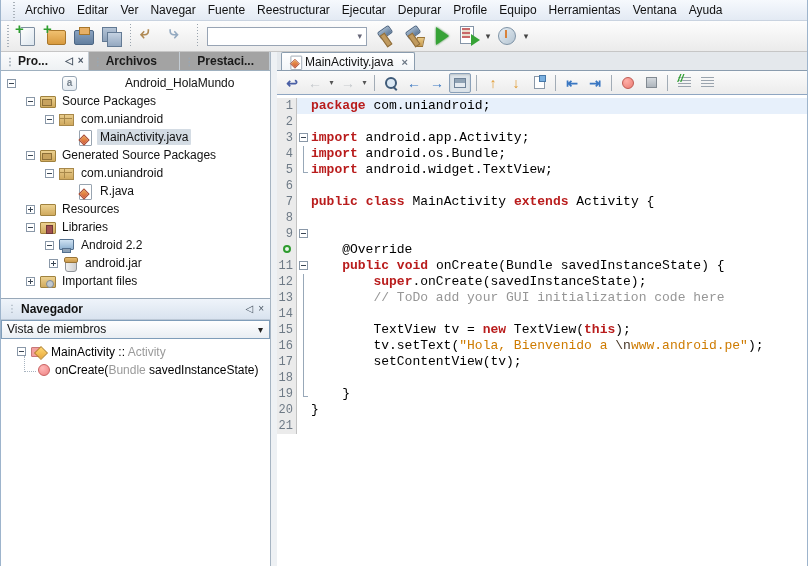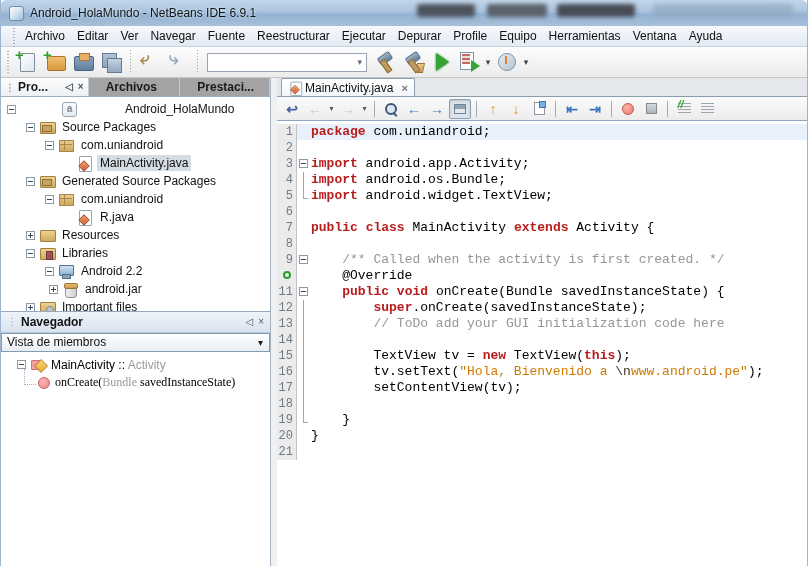--- a/index.html
+++ b/index.html
@@ -220,28 +220,20 @@
   .seg-cm { color:#969696; }
   .seg-st { color:#ce7b00; }
   .seg-es { color:#443322; }
   .seg-bd { font-weight:normal; }
 </style>
 </head>
 <body>
 
 <div class="window">
 
-  <div class="titlebar">
-    <span class="cube"></span>
-    <span class="title-text">Android_HolaMundo - NetBeans IDE 6.9.1</span>
-    <div class="blob b1"></div>
-    <div class="blob b2"></div>
-    <div class="blob b3"></div>
-    <div class="blob b4"></div>
-  </div>
 
   <div class="menubar" id="menubar">
       <span class="tgrip"></span>
       <span class="menu-item">Archivo</span>
       <span class="menu-item">Editar</span>
       <span class="menu-item">Ver</span>
       <span class="menu-item">Navegar</span>
       <span class="menu-item">Fuente</span>
       <span class="menu-item">Reestructurar</span>
       <span class="menu-item">Ejecutar</span>
@@ -391,21 +383,21 @@
       <div class="nav-combo">
         <span class="val">Vista de miembros</span>
         <span class="arrbox"></span>
       </div>
       <div class="navtree" id="navtree">
           <div class="nrow" style="padding-left: 16px;">
             <span class="texp" style="margin-right: 5px;"></span>
             <span class="mi-class"></span>
             <span><span class="seg-pl">MainActivity :: </span><span class="seg-gy">Activity</span></span>
           </div>
-          <div class="nrow" style="padding-left: 14px; font-family: Liberation Serif, serif;">
+          <div class="nrow" style="padding-left: 14px;">
             <span class="nconn"></span>
             <span class="mi-method"></span>
             <span><span class="seg-pl">onCreate(</span><span class="seg-gy">Bundle</span><span class="seg-pl"> savedInstanceState)</span></span>
           </div>
         </div>
     </div>
 
     <div class="splitter"></div>
 
     <div class="editorcol">
@@ -514,21 +506,21 @@
           <div class="crow">
             <span class="gut">8</span>
             <span class="fold"></span>
             <span class="code"></span>
           </div>
           <div class="crow">
             <span class="gut">9</span>
             <span class="fold">
               <span class="fbox"></span>
             </span>
-            <span class="code"><span class="seg-pl">    </span><span class="seg-cm">/** Called when the activity is first created. */</span></span>
+            <span class="code"><span class="seg-pl">    </span></span>
           </div>
           <div class="crow">
             <span class="gut" style="text-align: center; padding-right: 0px;"><span class="ovr"></span></span>
             <span class="fold"></span>
             <span class="code"><span class="seg-pl">    @Override</span></span>
           </div>
           <div class="crow">
             <span class="gut">11</span>
             <span class="fold">
               <span class="fbox"></span>

